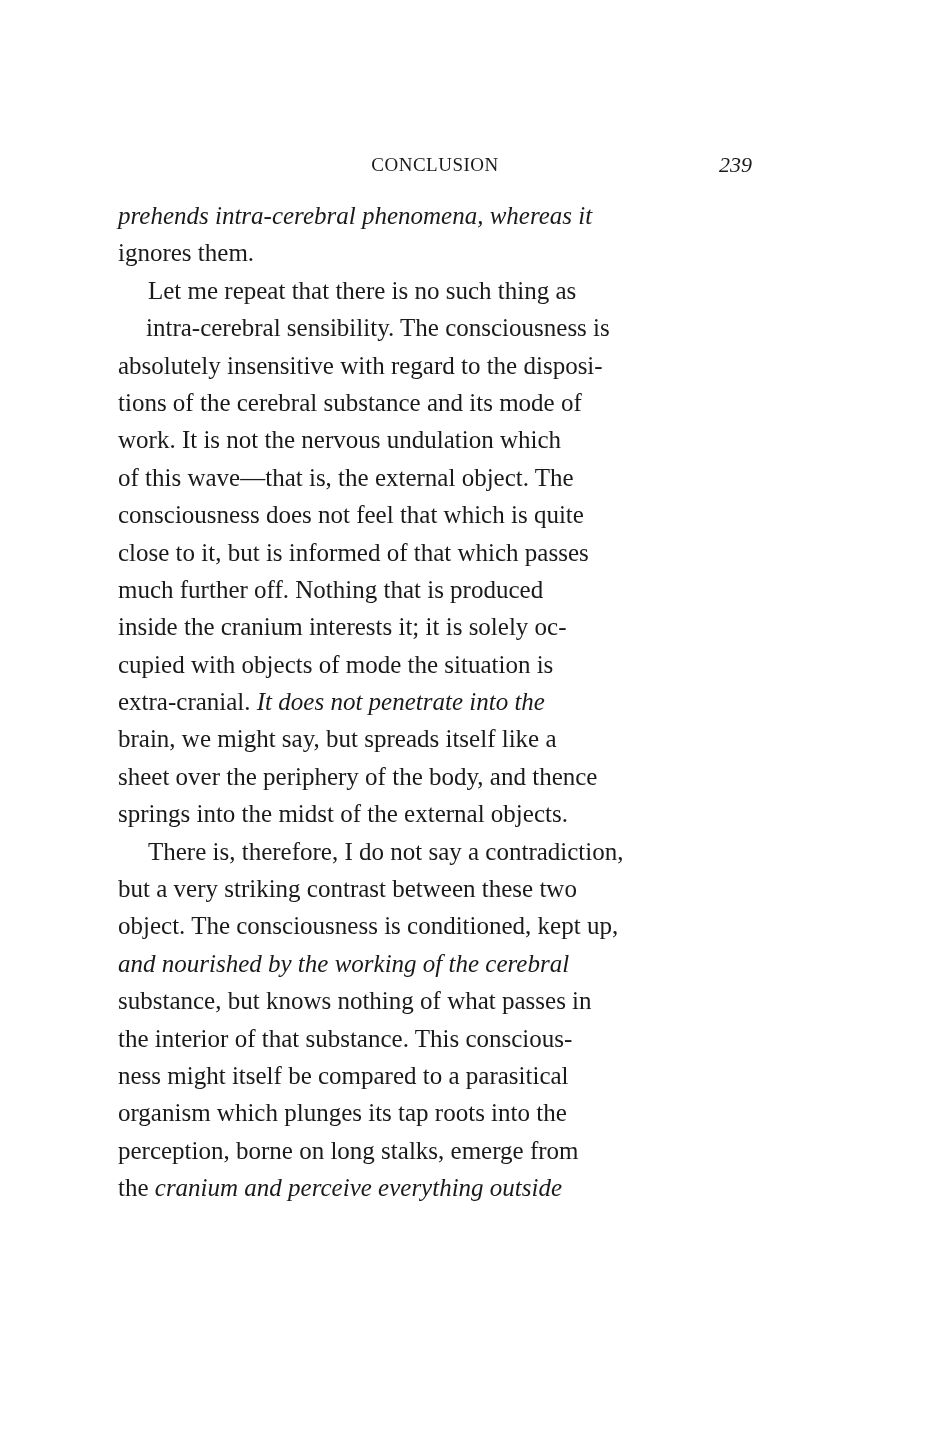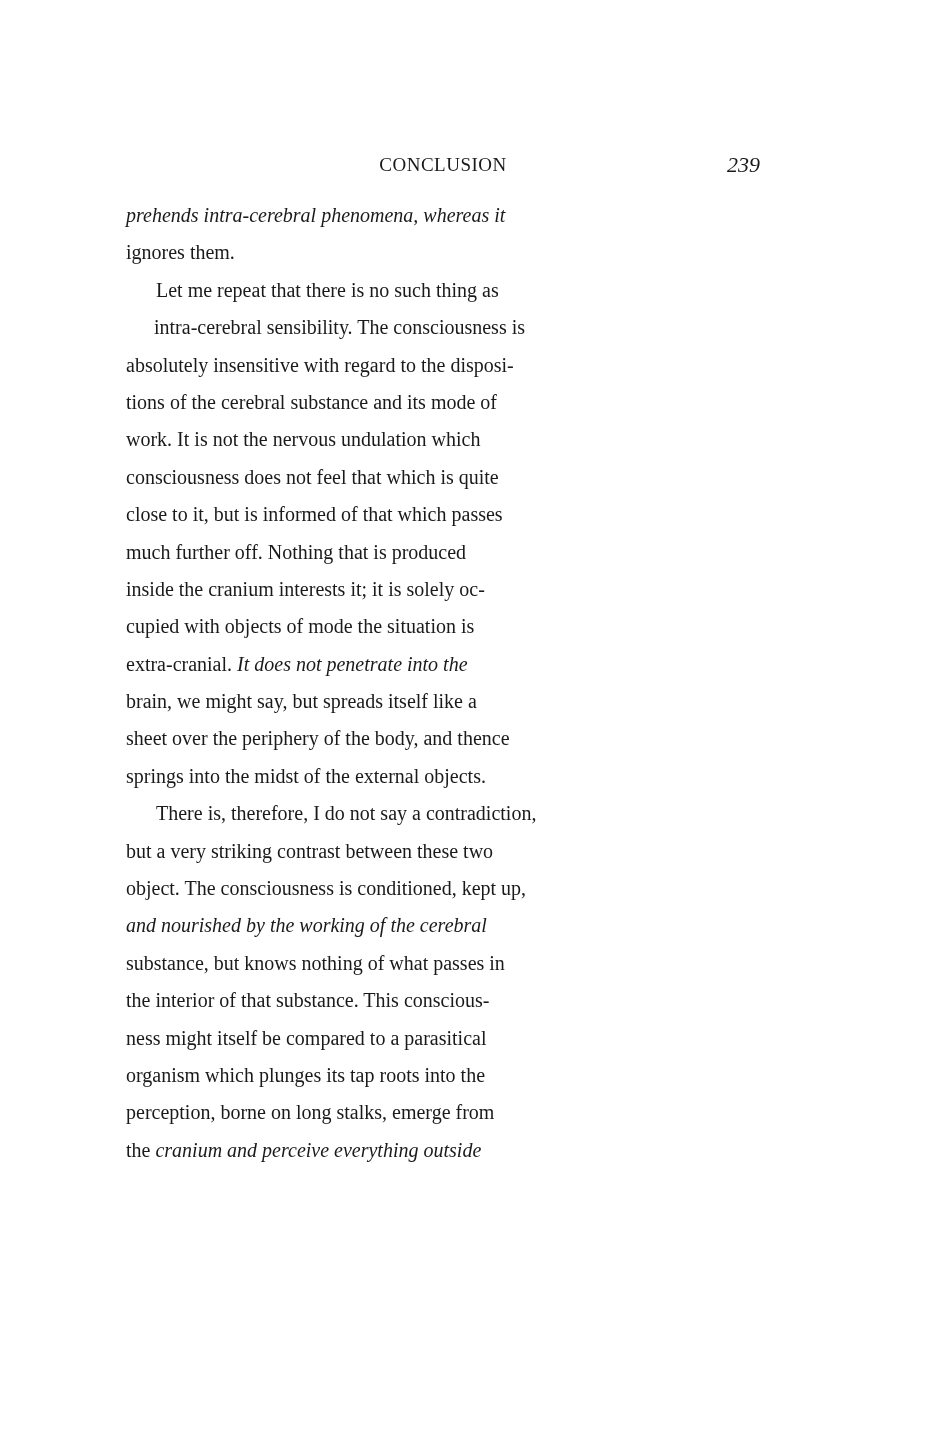--- a/index.html
+++ b/index.html
@@ -10,21 +10,21 @@
     body {
       width: 945px;
       height: 1451px;
       position: relative;
       overflow: hidden;
       font-family: "Liberation Serif", "DejaVu Serif", serif;
       color: #1a1a1a;
     }
     .page {
       position: absolute;
-      left: 8px; top: 0;
+      left: 0; top: 0;
       width: 937px;
       height: 1451px;
     }
     .running-head {
       position: absolute;
       top: 150px;
       left: 118px;
       width: 634px;
       height: 30px;
     }
@@ -47,21 +47,21 @@
     .text-block {
       position: absolute;
       top: 197px;
       left: 118px;
       width: 634px;
     }
     .line {
       display: block;
       height: 37.4px;
       line-height: 37.4px;
-      font-size: 20px;
+      font-size: 25px;
       text-align: justify;
       text-align-last: justify;
       white-space: nowrap;
       overflow: visible;
     }
     .line.last {
       text-align-last: left;
     }
     .line.indent {
       padding-left: 30px;
@@ -79,20 +79,21 @@
   </div>
 
   <div class="text-block" id="text-block">
       <div class="line" style="white-space: nowrap; word-spacing: 0px; text-align: left; text-align-last: left;"><span class="seg it">prehends intra-cerebral phenomena, whereas it</span></div>
       <div class="line last"><span class="seg">ignores them.</span></div>
       <div class="line indent" style="white-space: nowrap; word-spacing: 0px; text-align: left; text-align-last: left;"><span class="seg">Let me repeat that there is no such thing as</span></div>
       <div class="line" style="white-space: nowrap; word-spacing: 0px; text-align: left; text-align-last: left; margin-left: 28px;"><span class="seg">intra-cerebral sensibility. The consciousness is</span></div>
       <div class="line" style="white-space: nowrap; word-spacing: 0px; text-align: left; text-align-last: left;"><span class="seg">absolutely insensitive with regard to the disposi-</span></div>
       <div class="line" style="white-space: nowrap; word-spacing: 0px; text-align: left; text-align-last: left;"><span class="seg">tions of the cerebral substance and its mode of</span></div>
       <div class="line" style="white-space: nowrap; word-spacing: 0px; text-align: left; text-align-last: left;"><span class="seg">work. It is not the nervous undulation which</span></div>
+      <div class="line" style="white-space: nowrap; word-spacing: 0px; text-align: left; text-align-last: left;"><span class="seg">of this wave—that is, the external object. The</span></div>
       <div class="line" style="white-space: nowrap; word-spacing: 0px; text-align: left; text-align-last: left;"><span class="seg">consciousness does not feel that which is quite</span></div>
       <div class="line" style="white-space: nowrap; word-spacing: 0px; text-align: left; text-align-last: left;"><span class="seg">close to it, but is informed of that which passes</span></div>
       <div class="line" style="white-space: nowrap; word-spacing: 0px; text-align: left; text-align-last: left;"><span class="seg">much further off. Nothing that is produced</span></div>
       <div class="line" style="white-space: nowrap; word-spacing: 0px; text-align: left; text-align-last: left;"><span class="seg">inside the cranium interests it; it is solely oc-</span></div>
       <div class="line" style="white-space: nowrap; word-spacing: 0px; text-align: left; text-align-last: left;"><span class="seg">cupied with objects of mode the situation is</span></div>
       <div class="line" style="white-space: nowrap; word-spacing: 0px; text-align: center; text-align-last: left;"><span class="seg">extra-cranial. </span><span class="seg it">It does not penetrate into the</span></div>
       <div class="line" style="white-space: nowrap; word-spacing: 0px; text-align: left; text-align-last: left;"><span class="seg">brain, we might say, but spreads itself like a</span></div>
       <div class="line" style="white-space: nowrap; word-spacing: 0px; text-align: left; text-align-last: left;"><span class="seg">sheet over the periphery of the body, and thence</span></div>
       <div class="line last"><span class="seg">springs into the midst of the external objects.</span></div>
       <div class="line indent" style="white-space: nowrap; word-spacing: 0px; text-align: left; text-align-last: left;"><span class="seg">There is, therefore, I do not say a contradiction,</span></div>

